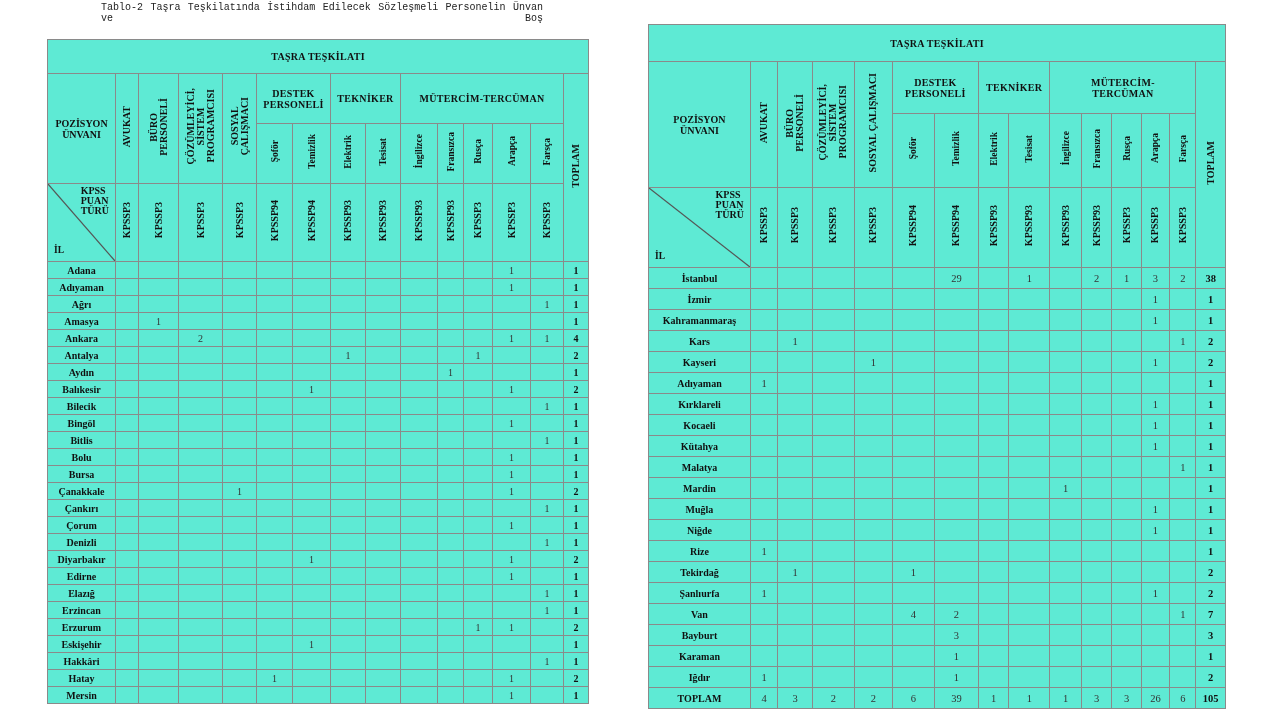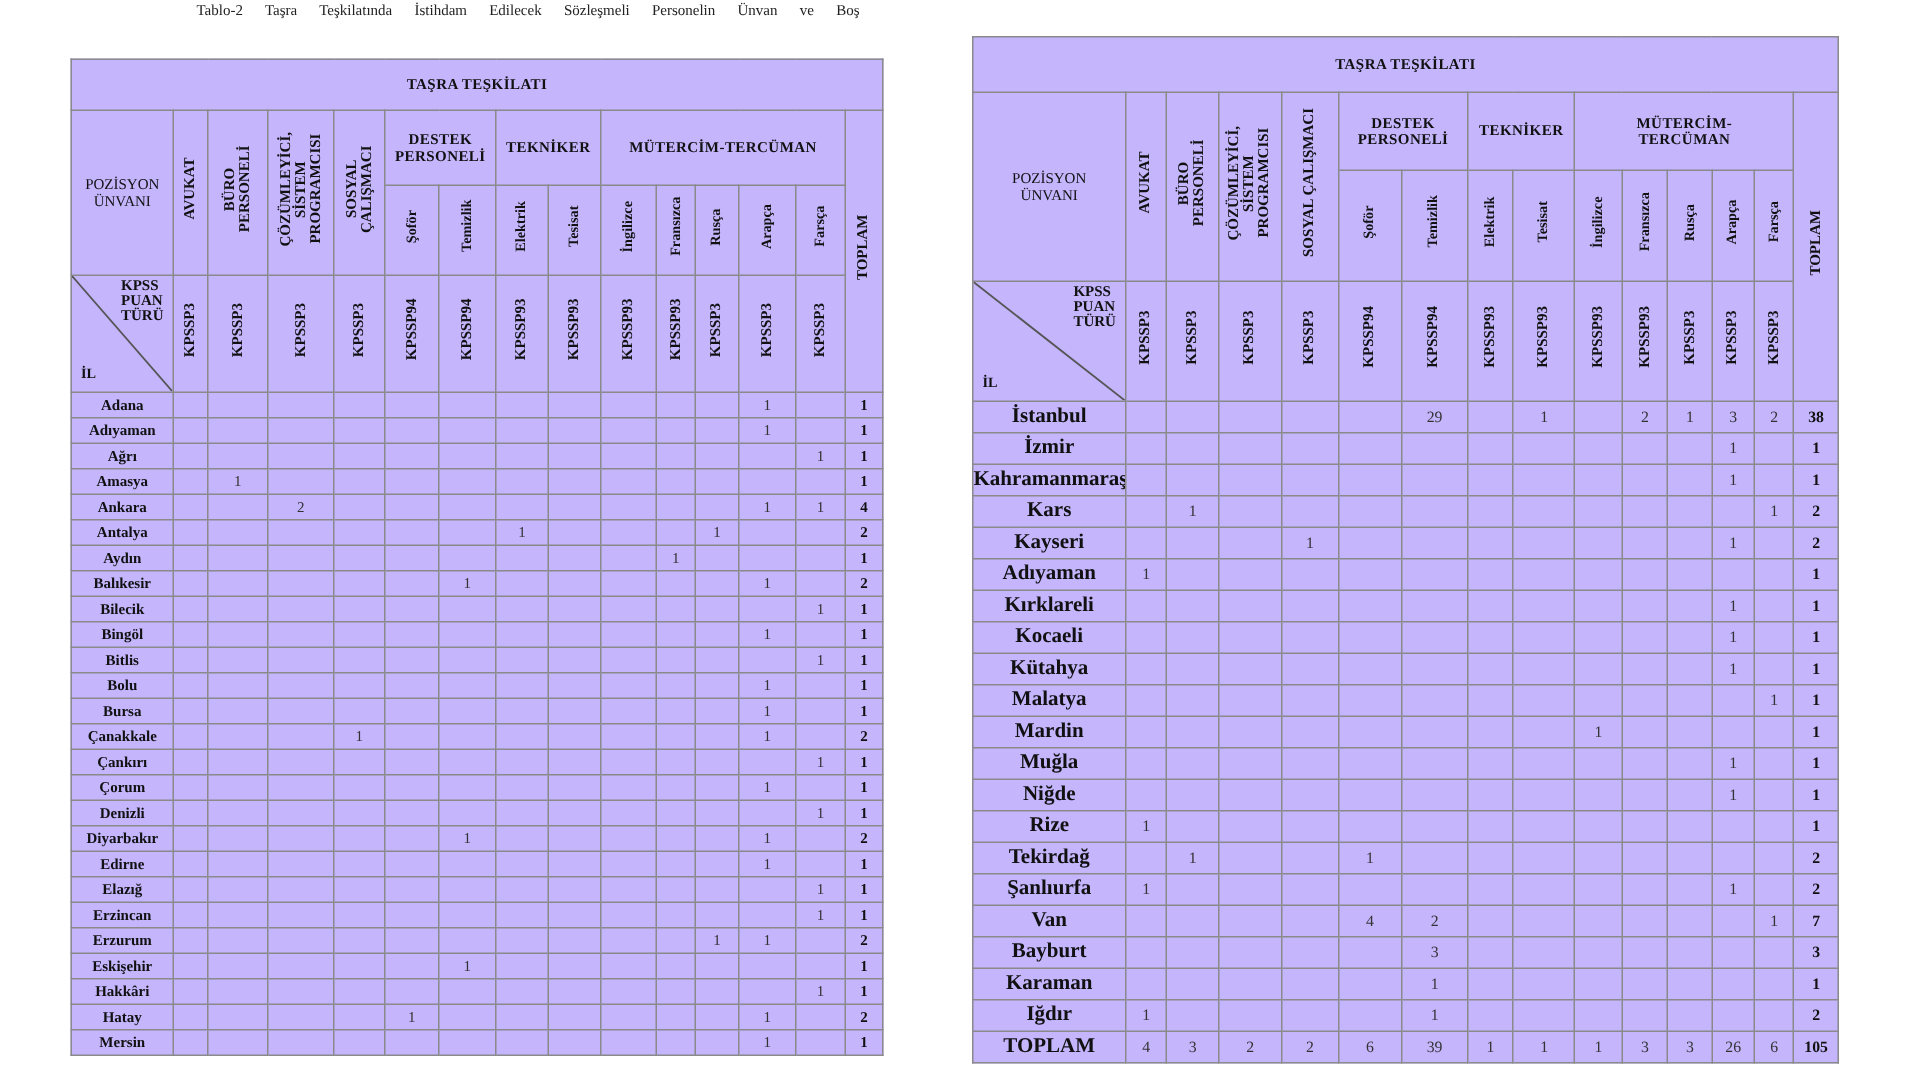--- a/index.html
+++ b/index.html
@@ -1,53 +1,53 @@
 <!DOCTYPE html>
 <html><head>
 <meta charset="utf-8">
 <style>
   html, body { margin:0; padding:0; background:#ffffff; }
   body { width:1280px; height:720px; position:relative; overflow:hidden;
          font-family:"Liberation Serif", "DejaVu Serif", serif; color:#111; }
 
-  .caption { position:absolute; left:113px; top:2px; width:460px;
-             font-size:10px; line-height:11px; text-align:justify; color:#222; }
+  .caption { position:absolute; left:83px; top:2px; width:460px;
+             font-size:10px; line-height:11px; text-align:justify; color:#222;font-family:Liberation Mono, monospace; }
   .caption .l1 { display:block; text-align:justify; text-align-last:justify; padding-left:18px; }
   .caption .l2 { display:block; }
 
-  table.grid { position:absolute; border-collapse:collapse; table-layout:fixed; background:#c4b5fd; }
+  table.grid { position:absolute; border-collapse:collapse; table-layout:fixed; background:#5eead4; }
   table.grid td, table.grid th { border:1px solid #8a8a8a; padding:0; text-align:center;
                                  vertical-align:middle; overflow:hidden; }
   #left-table { left:47px; top:39px; width:541px; }
   #right-table { left:648px; top:24px; width:578px; }
 
   .title-row th { font-weight:bold; font-size:10px; letter-spacing:0.3px; }
   #left-table .title-row th { height:33px; }
   #right-table .title-row th { height:36px; }
 
   .grp { font-weight:bold; font-size:10px; line-height:11px; letter-spacing:0.3px; }
-  .pos { font-weight:normal; font-size:10px; line-height:11px; }
+  .pos { font-weight:bold; font-size:10px; line-height:11px; }
 
   .vert { writing-mode:vertical-rl; transform:rotate(180deg); display:inline-block;
           font-size:10px; line-height:10px; white-space:nowrap; }
   .vert.b { font-weight:bold; }
   .vert.sub { font-size:9.5px; }
 
   .diag-cell { position:relative; }
   .diag-cell svg { position:absolute; left:0; top:0; width:100%; height:100%; }
   .diag-cell .kpss { position:absolute; right:6px; top:2px; font-weight:bold; font-size:10px;
                      line-height:10px; text-align:left; }
   .diag-cell .il { position:absolute; left:6px; bottom:6px; font-weight:bold; font-size:9.5px; }
 
   td.city { text-align:left; padding-left:4px; font-weight:bold; font-size:10px; white-space:nowrap; }
   td.val { font-size:10px; color:#333; }
   td.tot { font-weight:bold; font-size:10px; }
   #left-table tbody tr td { height:16px; }
   #right-table tbody tr td { height:20px; }
-  #right-table td.city { font-size:14px; }
+  #right-table td.city { font-size:10px; }
   #right-table td.val, #right-table td.tot { font-size:10.5px; }
   tr.sum td { font-weight:normal; }
   tr.sum td.city { font-weight:bold; }
   tr.sum td.tot { font-weight:bold; }
 </style>
 </head>
 <body>
 
 <div class="caption">
   <span class="l1">Tablo-2  Taşra  Teşkilatında  İstihdam  Edilecek  Sözleşmeli  Personelin  Ünvan  ve  Boş</span>

